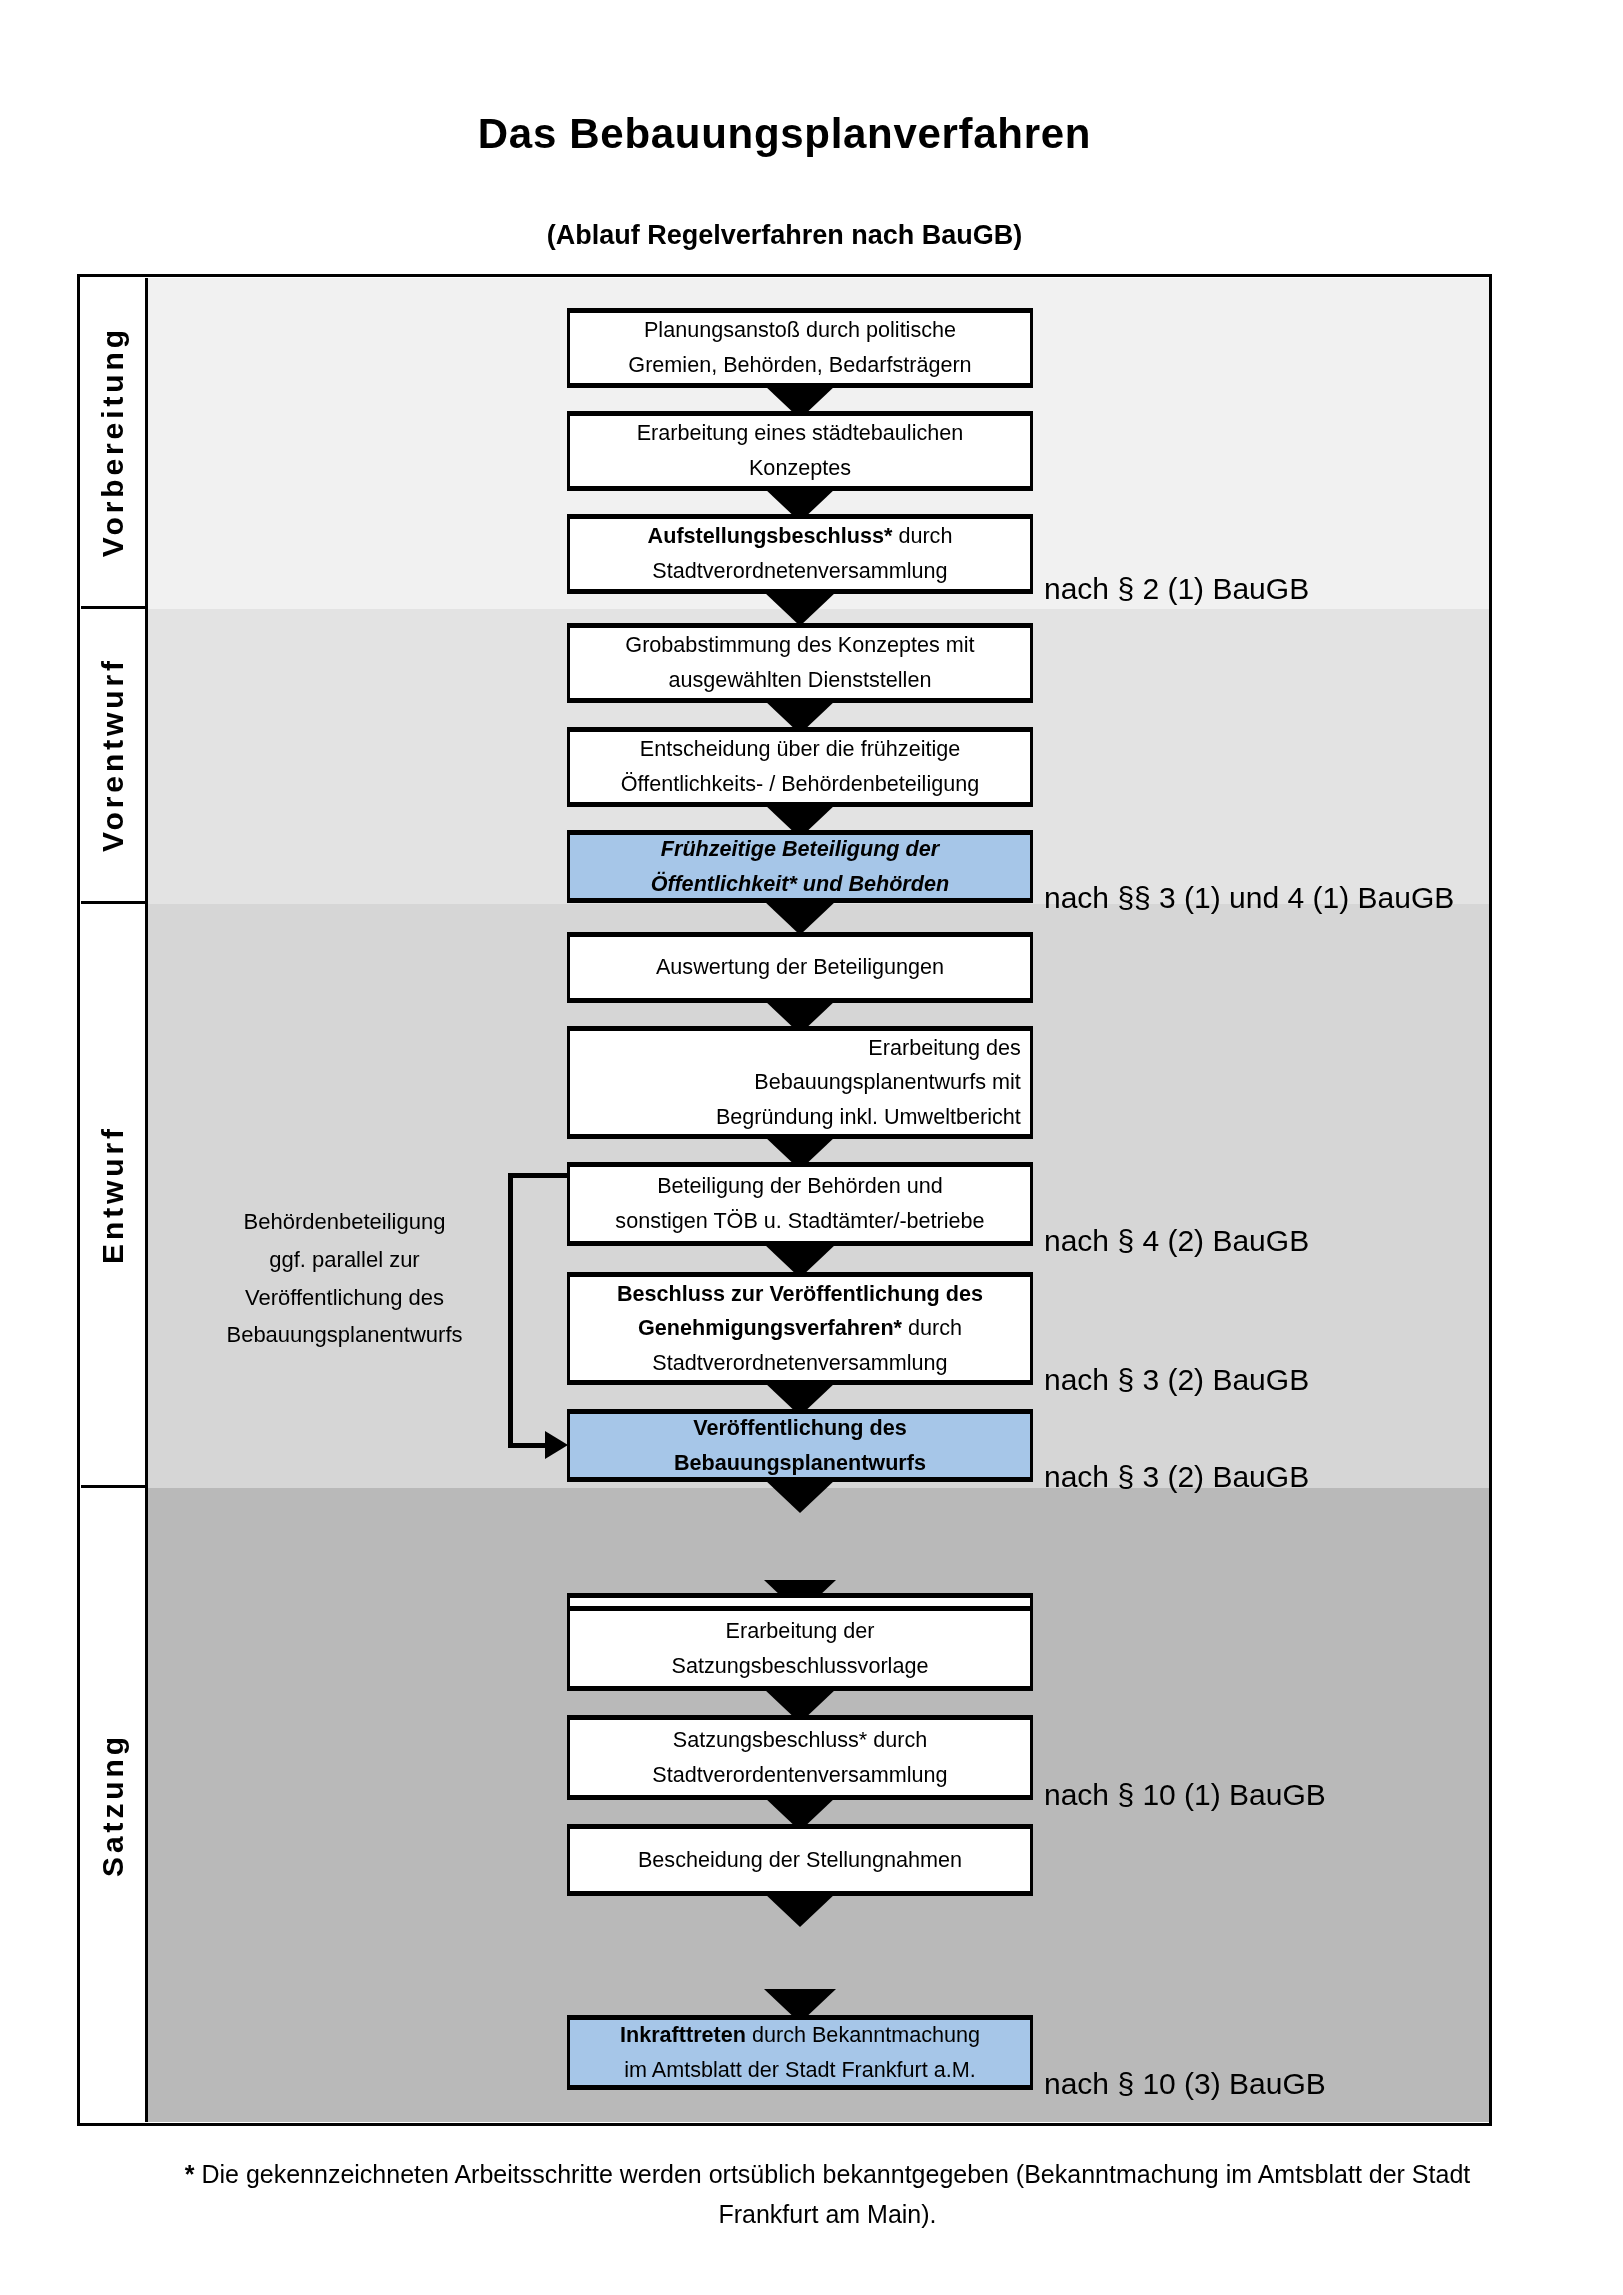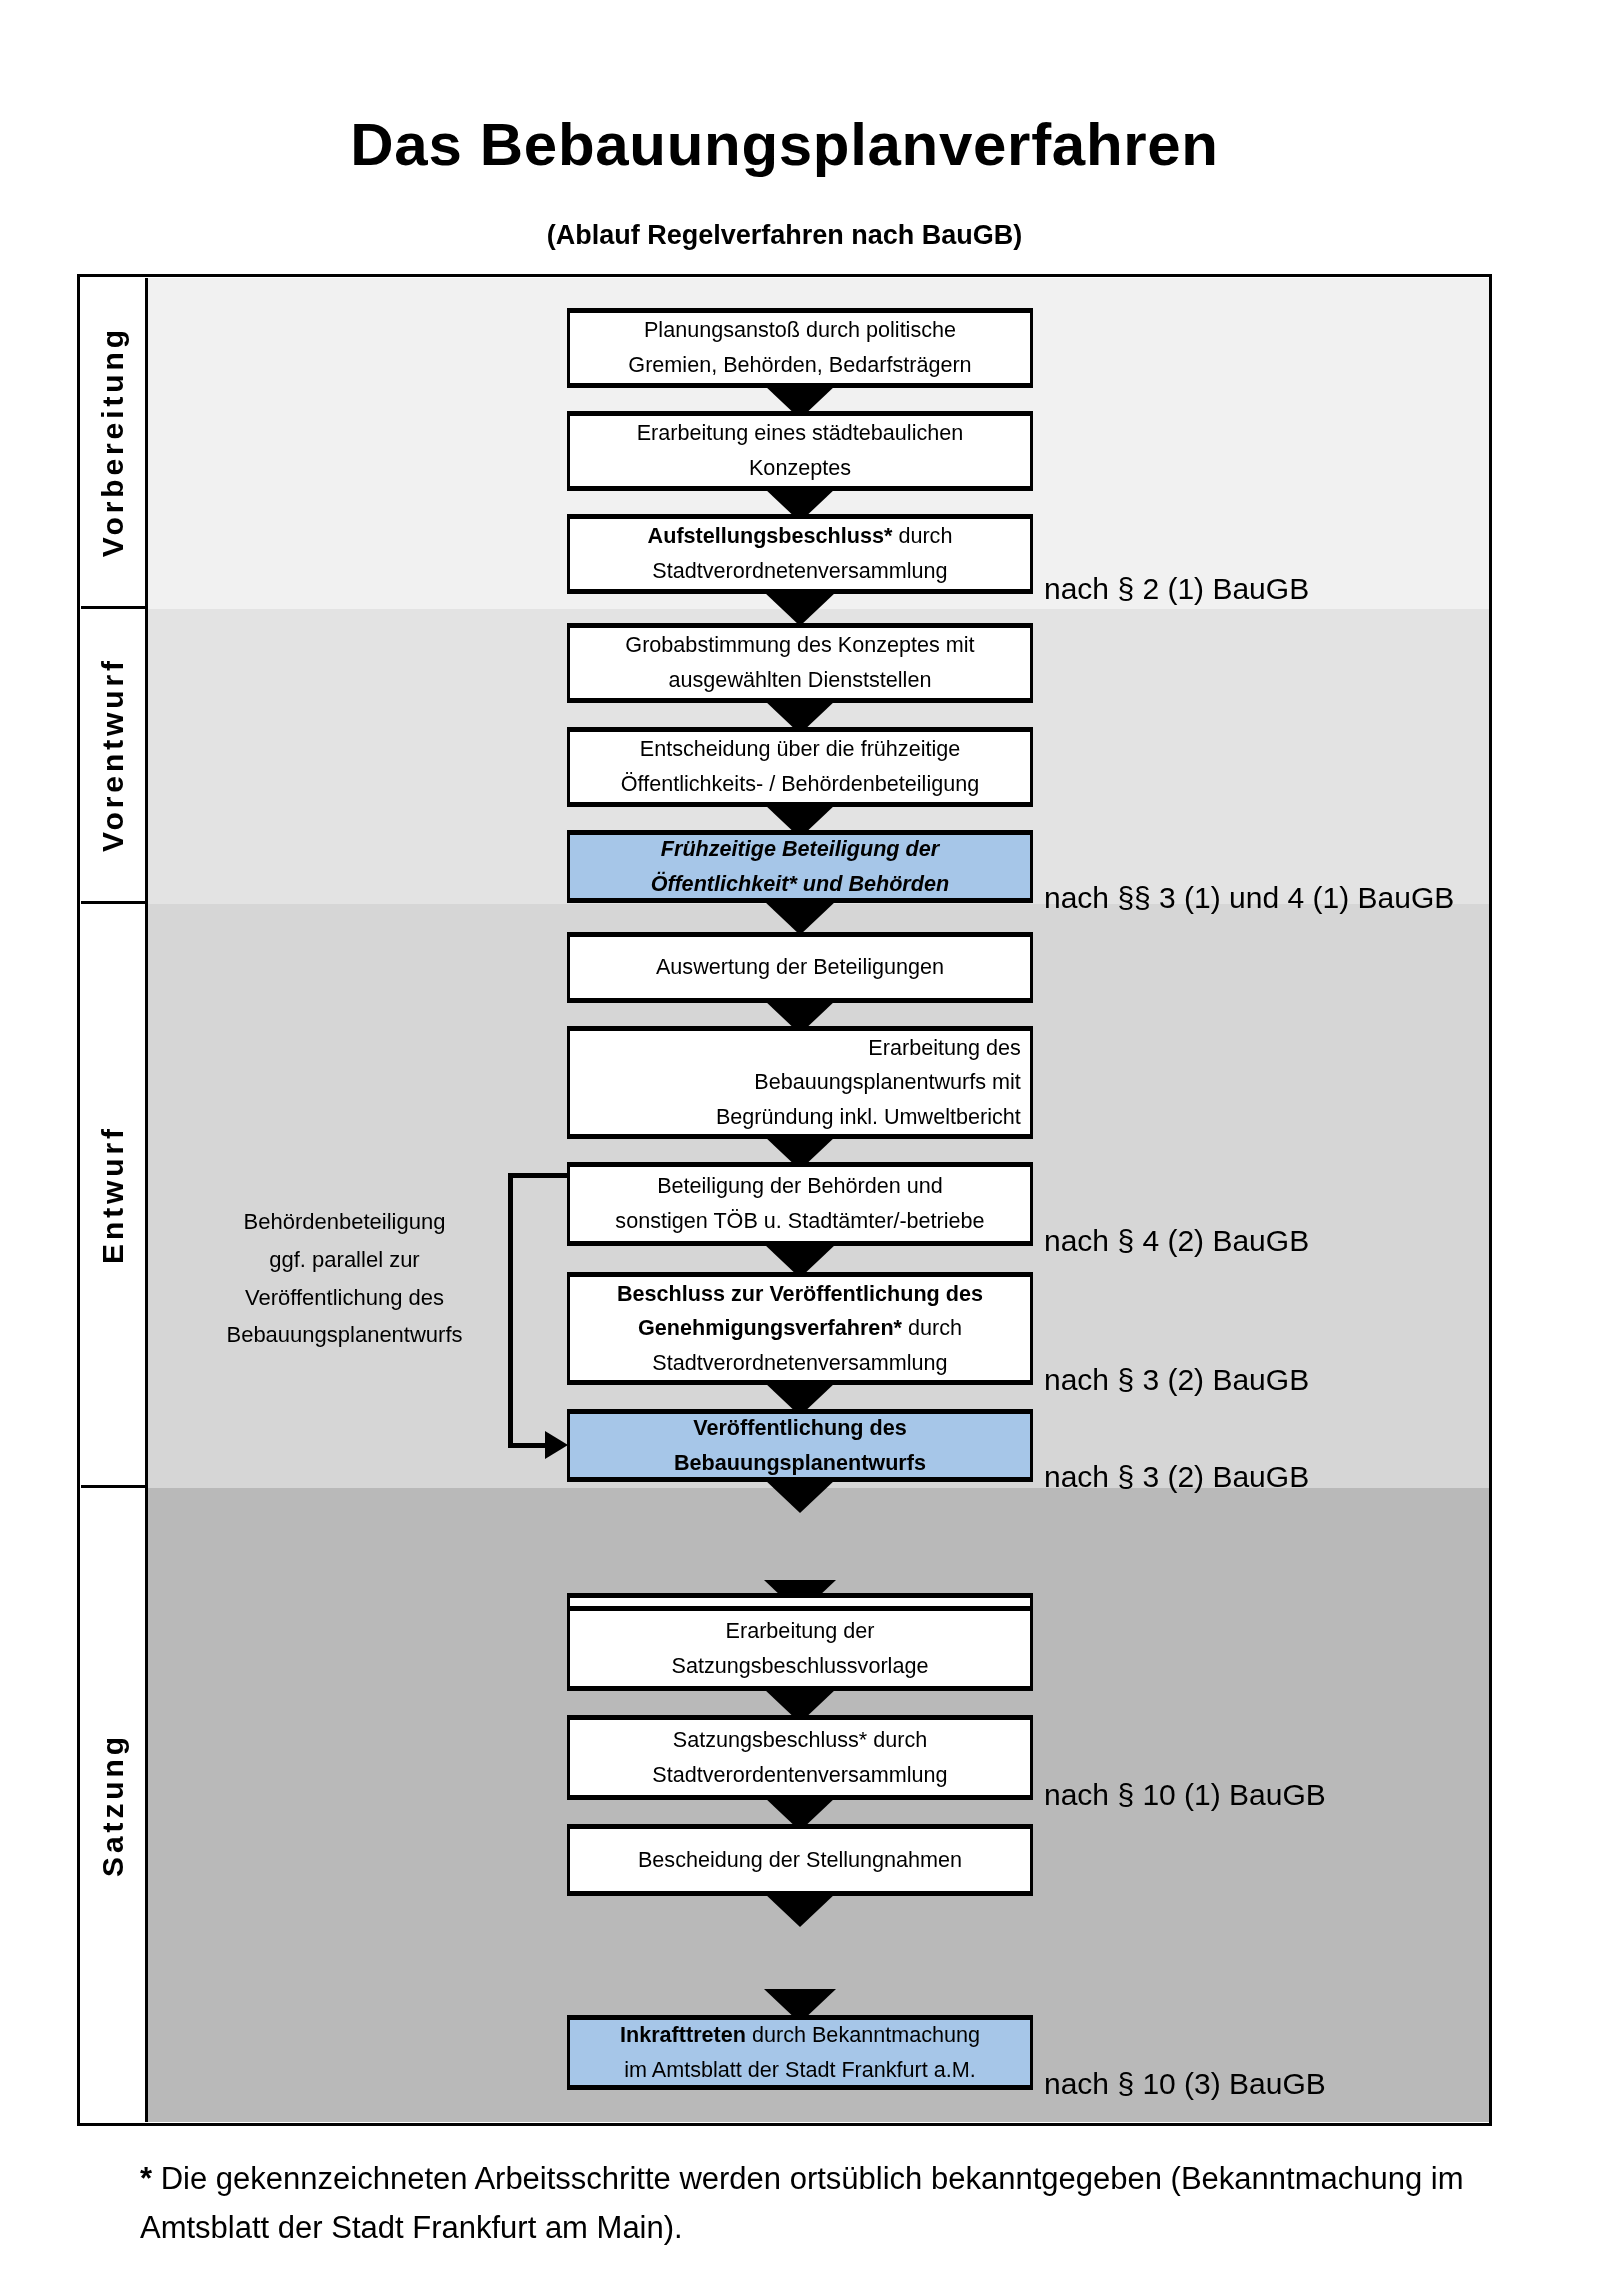--- a/index.html
+++ b/index.html
@@ -3,21 +3,21 @@
 <meta charset="utf-8">
 <title>Das Bebauungsplanverfahren</title>
 <style>
   html,body{margin:0;padding:0;background:#ffffff;}
   #page{
     position:relative;width:1623px;height:2295px;background:#ffffff;
     font-family:"Liberation Sans",sans-serif;color:#000;overflow:hidden;
   }
   .title{
     position:absolute;left:77px;top:110px;width:1415px;text-align:center;
-    font-size:60px;font-weight:bold;letter-spacing:0.7px;
+    font-size:42px;font-weight:bold;letter-spacing:0.7px;
   }
   .subtitle{
     position:absolute;left:77px;top:220px;width:1415px;text-align:center;
     font-size:27px;font-weight:bold;
   }
   .section{position:absolute;left:148px;width:1341px;z-index:0;}
   .outer-border{
     position:absolute;left:77px;top:274px;width:1415px;height:1852px;
     border:3.9px solid #000;box-sizing:border-box;z-index:5;pointer-events:none;
   }
@@ -50,21 +50,21 @@
     font-size:22px;line-height:1.72;z-index:3;
   }
   .conn{position:absolute;background:#000;z-index:1;}
   .conn-head{
     position:absolute;width:0;height:0;z-index:1;
     border-top:14.4px solid transparent;border-bottom:14.4px solid transparent;
     border-left:23.6px solid #000;
   }
   .footnote{
     position:absolute;left:140px;top:2155px;width:1375px;
-    font-size:31px;line-height:1.58;
+    font-size:25px;line-height:1.58;text-align:center;
   }
   .footnote .marker{font-weight:bold;}
 </style>
 </head>
 <body>
 
 <div id="page">
 
   <div class="title">Das Bebauungsplanverfahren</div>
   <div class="subtitle">(Ablauf Regelverfahren nach BauGB)</div>

